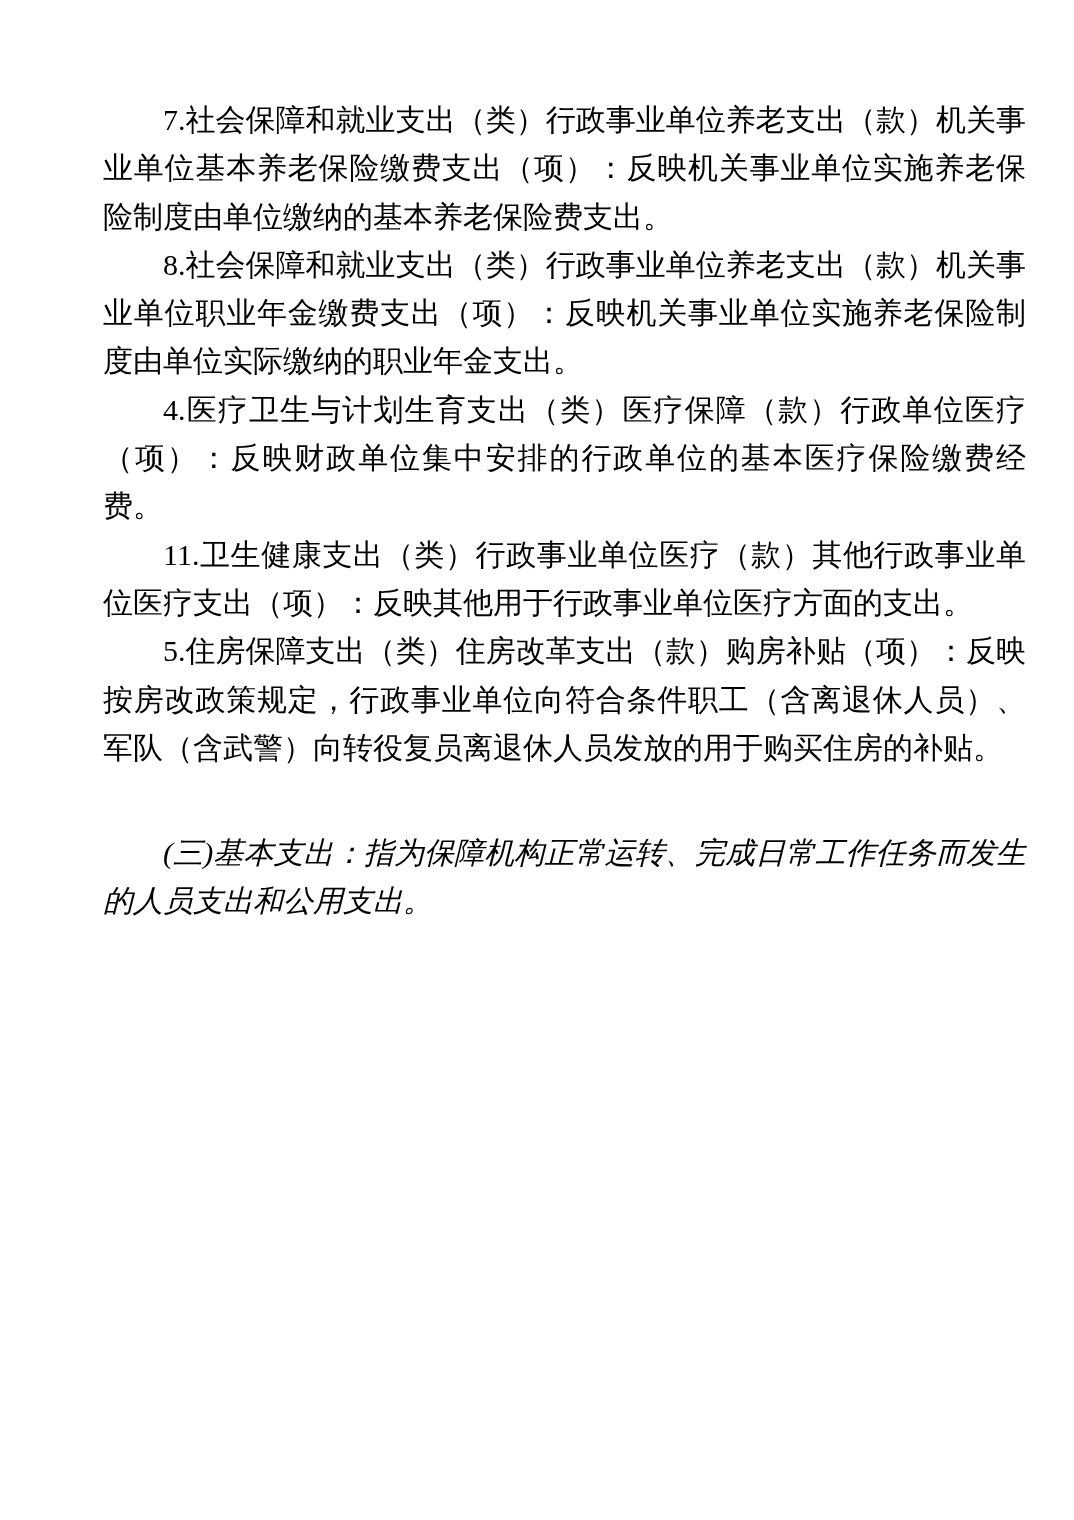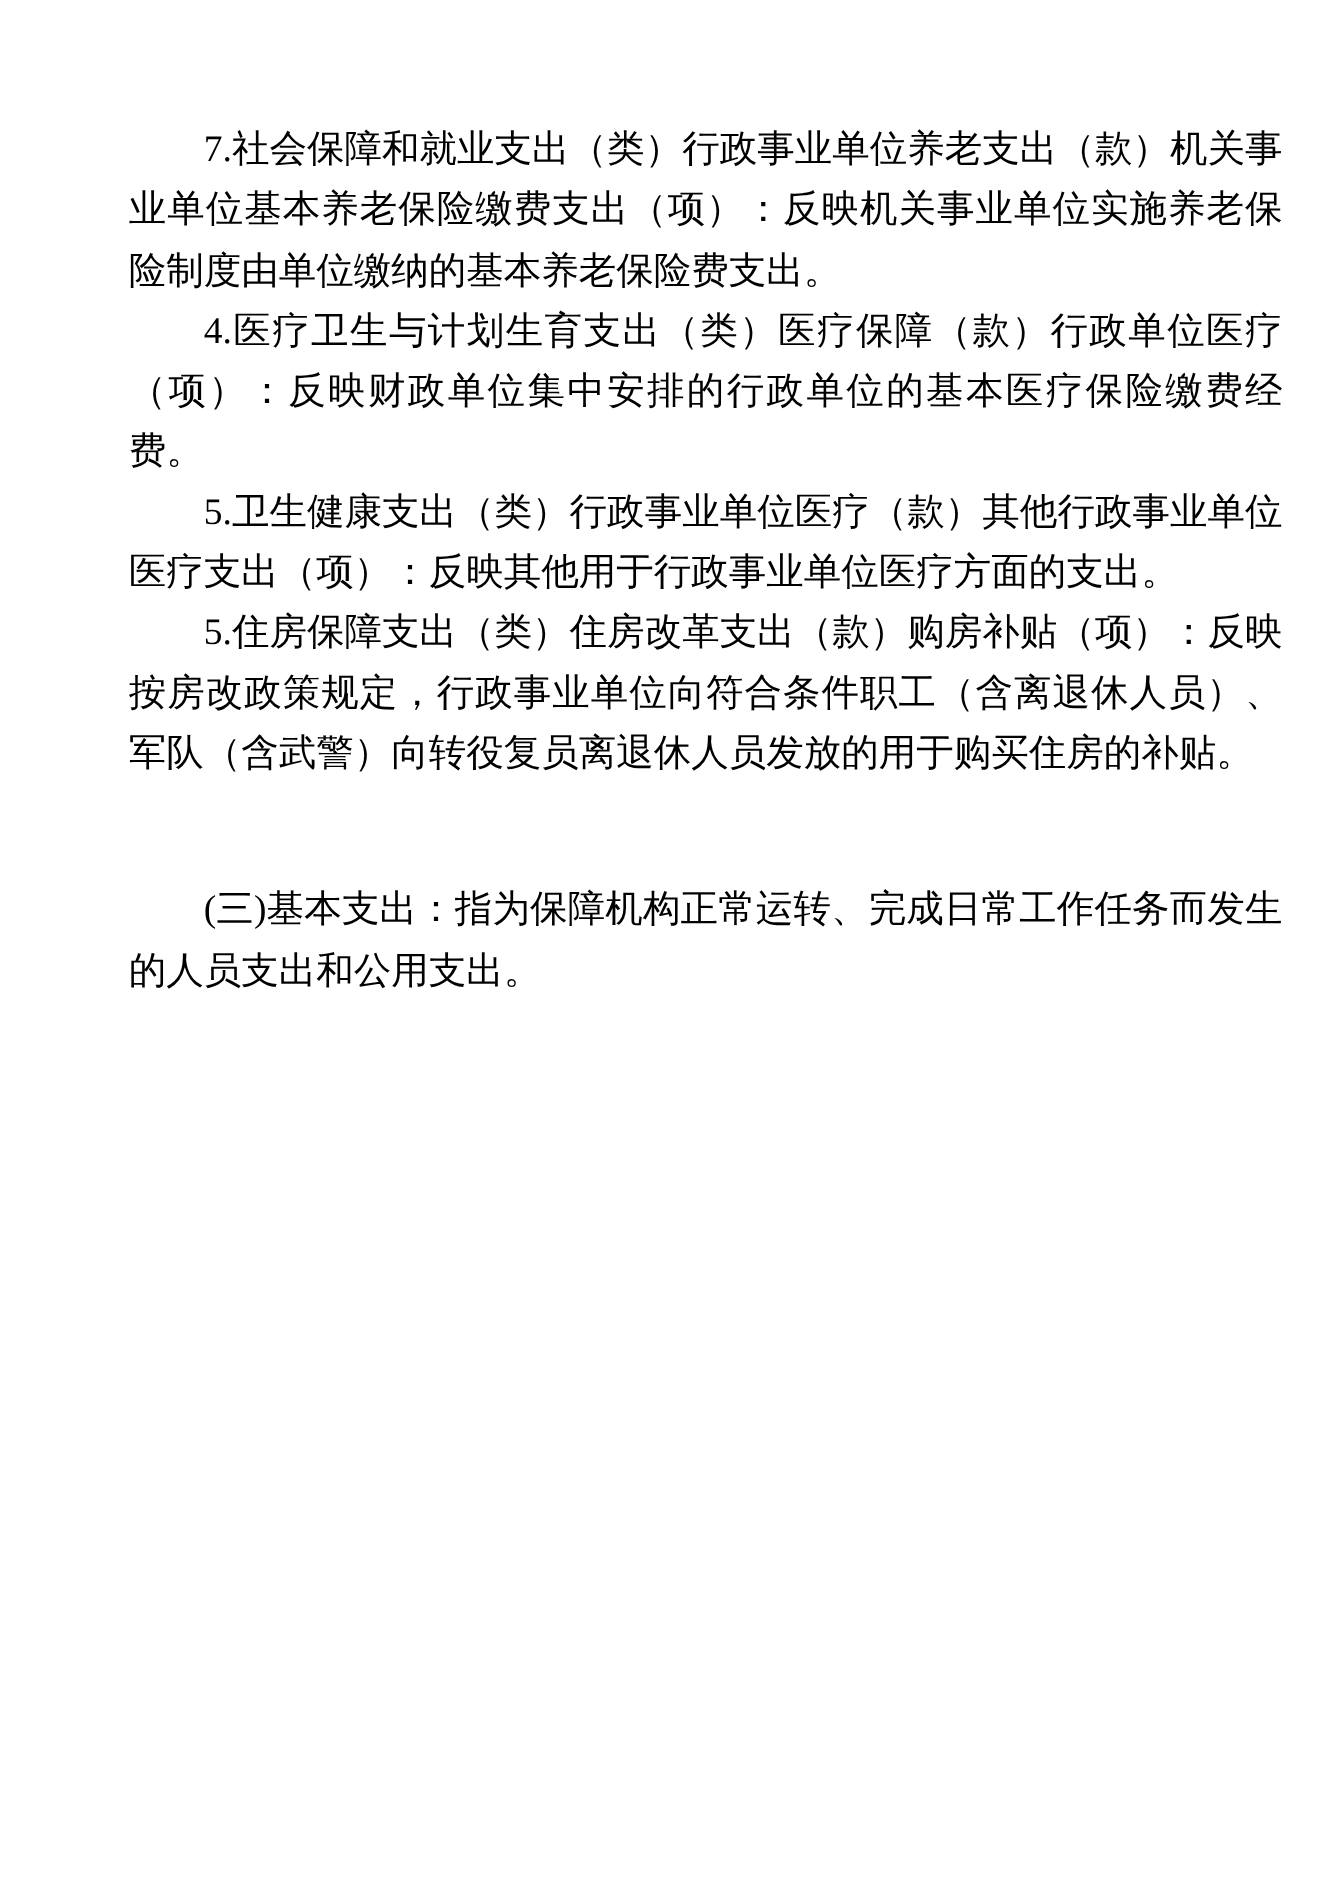--- a/index.html
+++ b/index.html
@@ -25,25 +25,27 @@
     overflow: hidden;
   }
   .para {
     margin: 0;
     text-indent: 2em;
     text-align: justify;
     text-justify: inter-ideograph;
     word-break: break-all;
   }
   .section-gap {
-    margin-top: 77px;
+    margin-top: 57px;
+    font-style: italic;
   }
 </style>
 </head>
 <body>
 
 <div class="page">
   <p class="para">7.社会保障和就业支出（类）行政事业单位养老支出（款）机关事业单位基本养老保险缴费支出（项）：反映机关事业单位实施养老保险制度由单位缴纳的基本养老保险费支出。</p>
+  <p class="para">8.社会保障和就业支出（类）行政事业单位养老支出（款）机关事业单位职业年金缴费支出（项）：反映机关事业单位实施养老保险制度由单位实际缴纳的职业年金支出。</p>
   <p class="para">4.医疗卫生与计划生育支出（类）医疗保障（款）行政单位医疗（项）：反映财政单位集中安排的行政单位的基本医疗保险缴费经费。</p>
-  <p class="para">5.卫生健康支出（类）行政事业单位医疗（款）其他行政事业单位医疗支出（项）：反映其他用于行政事业单位医疗方面的支出。</p>
+  <p class="para">11.卫生健康支出（类）行政事业单位医疗（款）其他行政事业单位医疗支出（项）：反映其他用于行政事业单位医疗方面的支出。</p>
   <p class="para">5.住房保障支出（类）住房改革支出（款）购房补贴（项）：反映按房改政策规定，行政事业单位向符合条件职工（含离退休人员）、军队（含武警）向转役复员离退休人员发放的用于购买住房的补贴。</p>
   <p class="para section-gap">(三)基本支出：指为保障机构正常运转、完成日常工作任务而发生的人员支出和公用支出。</p>
 </div>
 
 </body></html>

